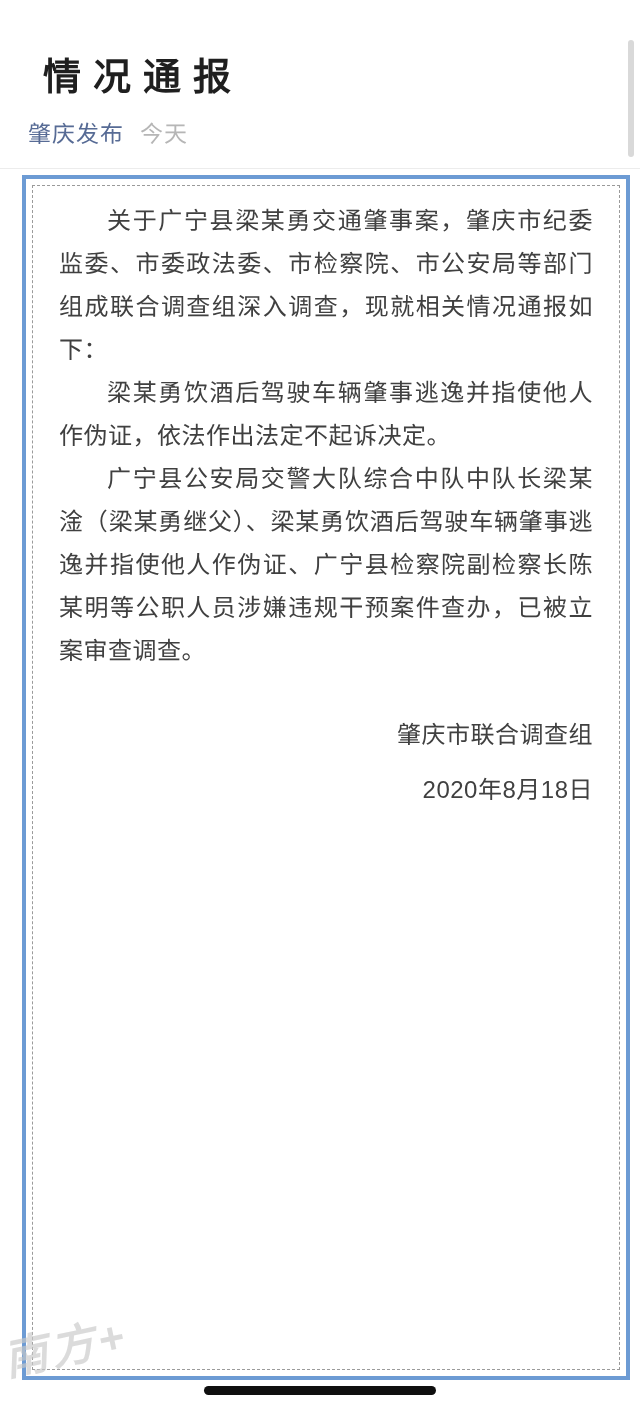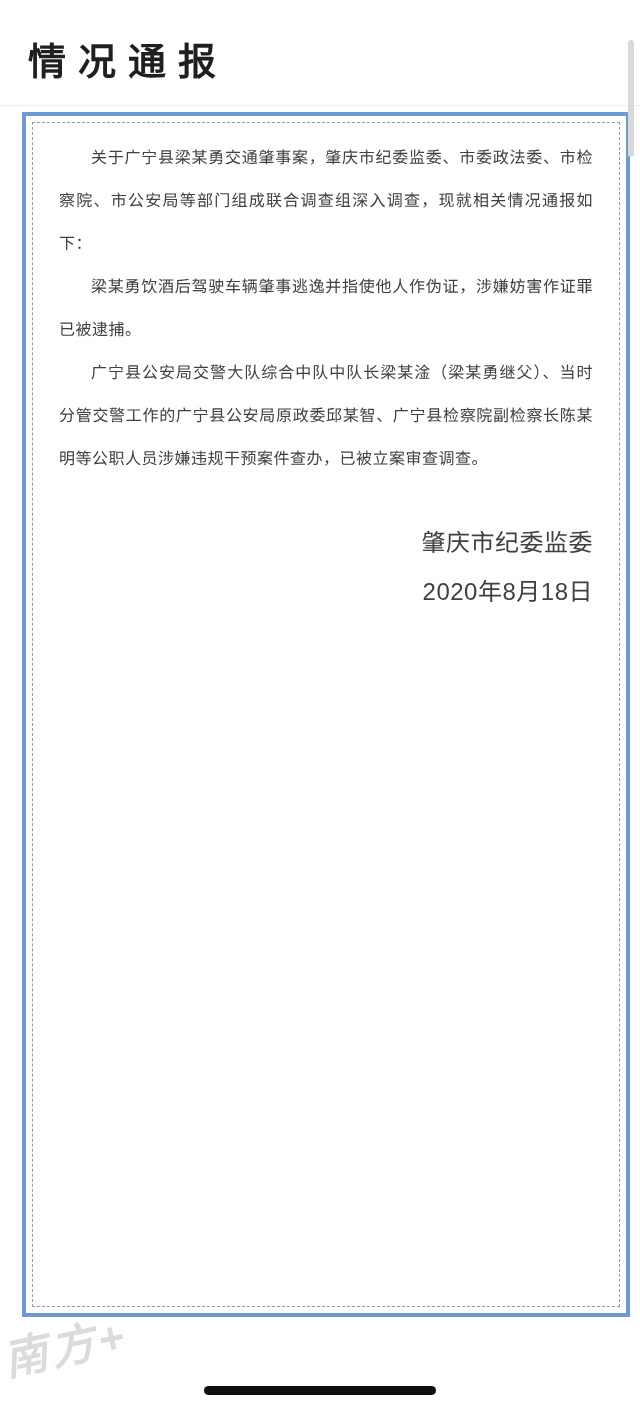--- a/index.html
+++ b/index.html
@@ -21,21 +21,21 @@
     background:#ffffff;
     position:relative;
     overflow:hidden;
     font-family:"Liberation Sans","DejaVu Sans",sans-serif;
   }
   .screen{width:640px;height:1409px;position:relative;}
 
   
   .article-header{padding:40px 28px 0 28px;}
   .article-title{
-    margin:0;
+    margin:15px;
     font-size:38px;
     line-height:44px;
     font-weight:bold;
     letter-spacing:12px;
     color:var(--title-color);
   }
   .byline{
     margin-top:22px;
     font-size:23px;
     line-height:26px;
@@ -67,37 +67,37 @@
     background:#ffffff;
     padding:6px;
   }
   .notice-inner{
     border:1px dashed var(--dash-gray);
     padding:13px 26px 12px 26px;
     min-height:1185px;
   }
   .notice-paragraph{
     margin:0;
-    font-size:16px;
+    font-size:24px;
     line-height:43px;
     letter-spacing:0.5px;
     color:var(--text-color);
     text-align:justify;
     text-indent:2em;
   }
   .notice-signature,.notice-date{
     margin:0;
     font-size:24px;
     line-height:43px;
     letter-spacing:0.5px;
     color:var(--text-color);
     text-align:right;
   }
   .notice-signature{margin-top:41px;}
-  .notice-date{margin-top:6px;}
+  .notice-date{margin-top:12px;}
 
   
   .watermark{
     position:absolute;
     left:2px;top:1312px;
     font-size:44px;
     font-style:italic;
     font-weight:bold;
     color:var(--watermark-gray);
     opacity:0.65;
@@ -115,32 +115,35 @@
     background:var(--homebar);
   }
 </style>
 </head>
 <body>
 
 <div class="screen">
 
   <header class="article-header">
     <h1 class="article-title">情况通报</h1>
+    <div class="byline">
+      <span class="account-name">肇庆发布</span><span class="publish-time">今天</span>
+    </div>
   </header>
 
   <div class="header-divider"></div>
 
   <div class="scrollbar-thumb"></div>
 
   <figure class="notice-figure">
     <div class="notice-inner">
       <p class="notice-paragraph">关于广宁县梁某勇交通肇事案，肇庆市纪委监委、市委政法委、市检察院、市公安局等部门组成联合调查组深入调查，现就相关情况通报如下：</p>
-      <p class="notice-paragraph">梁某勇饮酒后驾驶车辆肇事逃逸并指使他人作伪证，涉嫌妨害作证罪已被逮捕。</p>
-      <p class="notice-paragraph">广宁县公安局交警大队综合中队中队长梁某淦（梁某勇继父）、当时分管交警工作的广宁县公安局原政委邱某智、广宁县检察院副检察长陈某明等公职人员涉嫌违规干预案件查办，已被立案审查调查。</p>
-      <p class="notice-signature">肇庆市纪委监委</p>
+      <p class="notice-paragraph">梁某勇饮酒后驾驶车辆肇事逃逸并指使他人作伪证，依法作出法定不起诉决定。</p>
+      <p class="notice-paragraph">广宁县公安局交警大队综合中队中队长梁某淦（梁某勇继父）、梁某勇饮酒后驾驶车辆肇事逃逸并指使他人作伪证、广宁县检察院副检察长陈某明等公职人员涉嫌违规干预案件查办，已被立案审查调查。</p>
+      <p class="notice-signature">肇庆市联合调查组</p>
       <p class="notice-date">2020年8月18日</p>
     </div>
   </figure>
 
   <div class="watermark">南方+</div>
 
   <div class="home-indicator"></div>
 
 </div>
 

